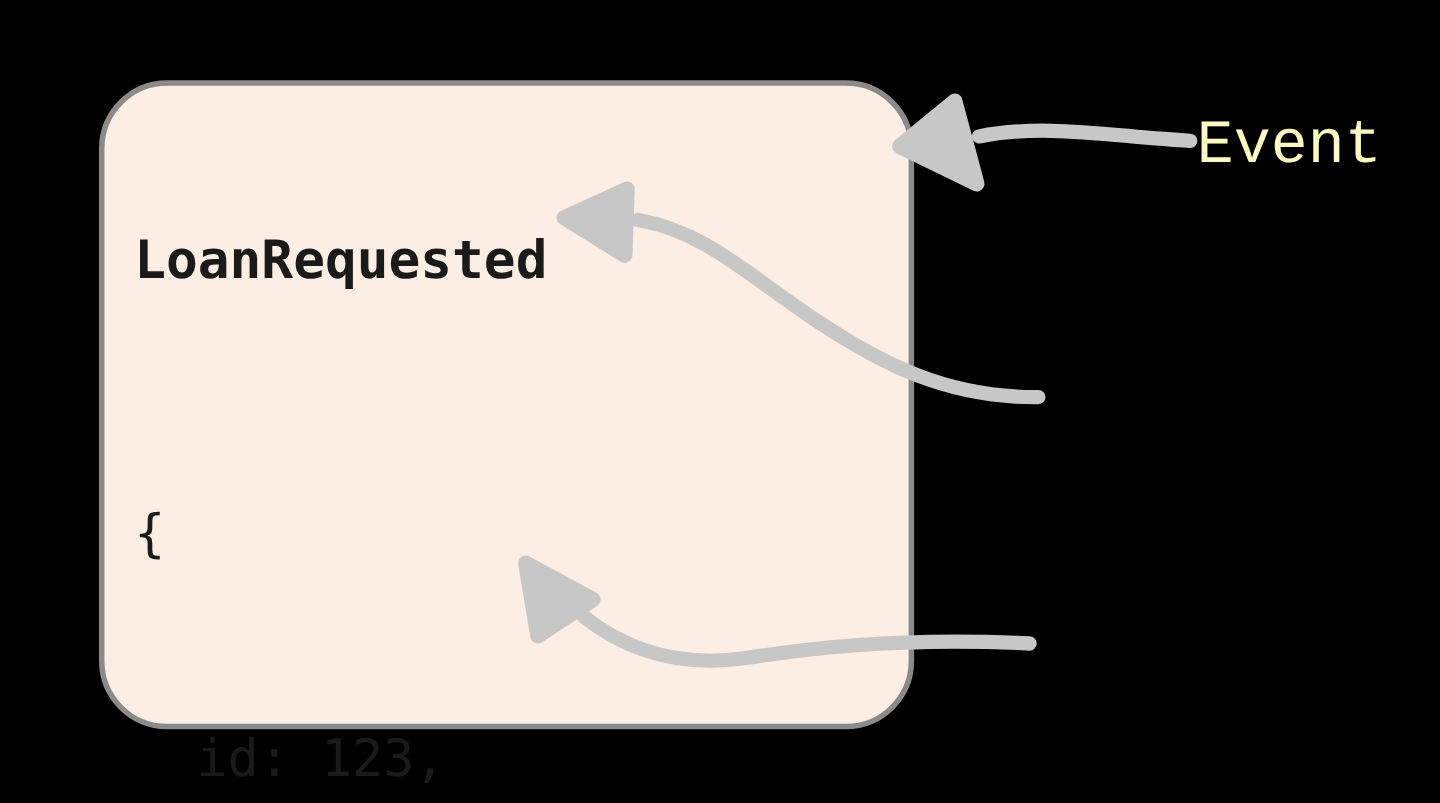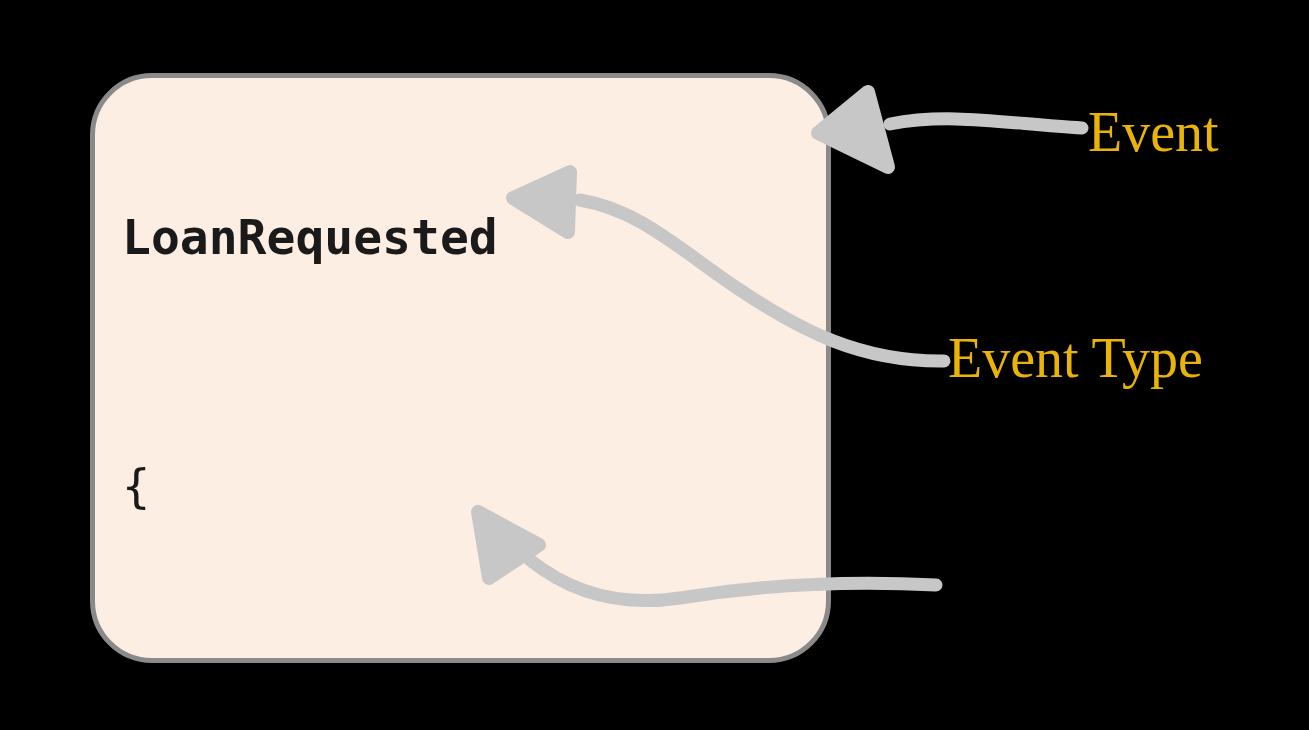--- a/index.html
+++ b/index.html
@@ -54,24 +54,24 @@
     margin-top: 12px;
   }
   .event-body-line {
     display: block;
     white-space: pre;
   }
 
   
   .annot-label {
     position: absolute;
-    font-family: Liberation Serif, serif;
+    font-family: Liberation Mono, monospace;
     font-size: 56px;
     font-weight: normal;
-    color: #eab308;
+    color: #fef9c3;
     white-space: nowrap;
     line-height: 1;
   }
   #label-event      { left: 1088px; top: 104px; }
   #label-event-type { left: 948px;  top: 330px; }
   #label-event-body { left: 940px;  top: 552px; }
 
   
   #arrows {
     position: absolute;
@@ -97,30 +97,30 @@
 </head>
 <body>
 
 <div id="stage">
 
   <div id="event-card">
     <div class="card-text">
       <div class="event-type-line">LoanRequested</div>
       <div class="event-body-block">
         <span class="event-body-line">{</span>
+        <span class="event-body-line">  id: 123,</span>
         
         
         
       </div>
     </div>
   </div>
 
   <div class="annot-label" id="label-event">Event</div>
 
-  <div class="annot-label" id="label-event-type">Event Type</div>
 
 
   <svg id="arrows" viewBox="0 0 1309 730">
 
     <g>
       <path class="arrow-stroke" d="M 1082,128 C 1010,124 950,112 890,124"></path>
       <path class="arrow-head" d="M 818,133 L 868,92 L 888,167 Z"></path>
     </g>
 
     <g>

